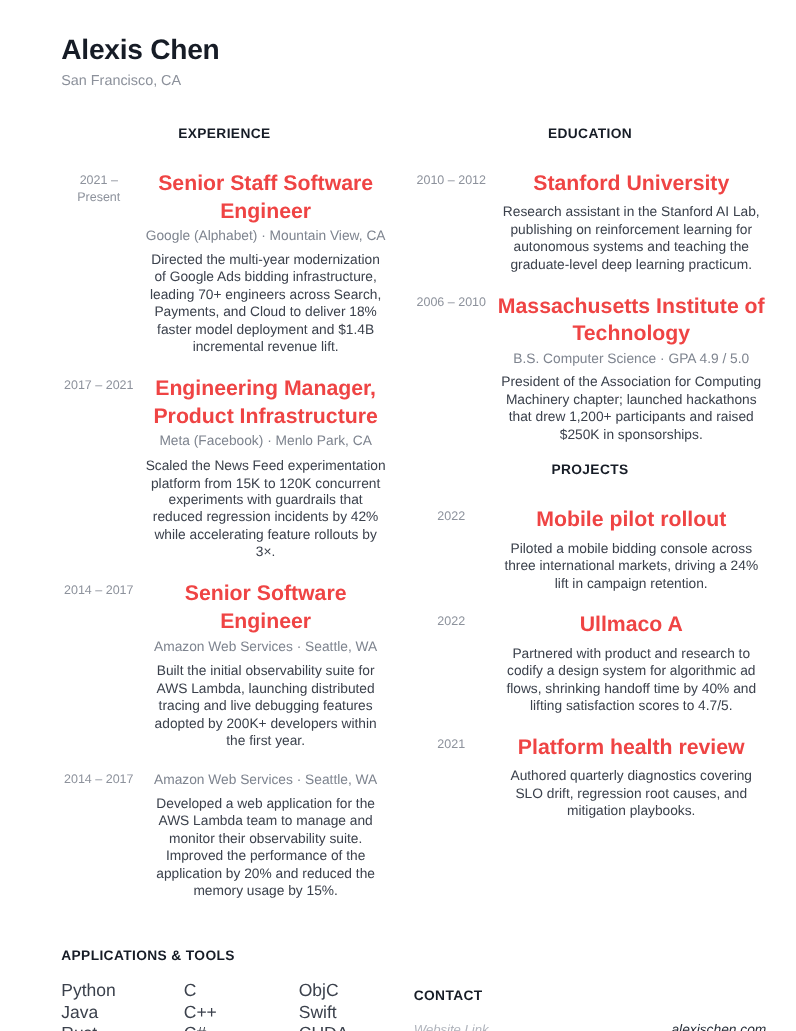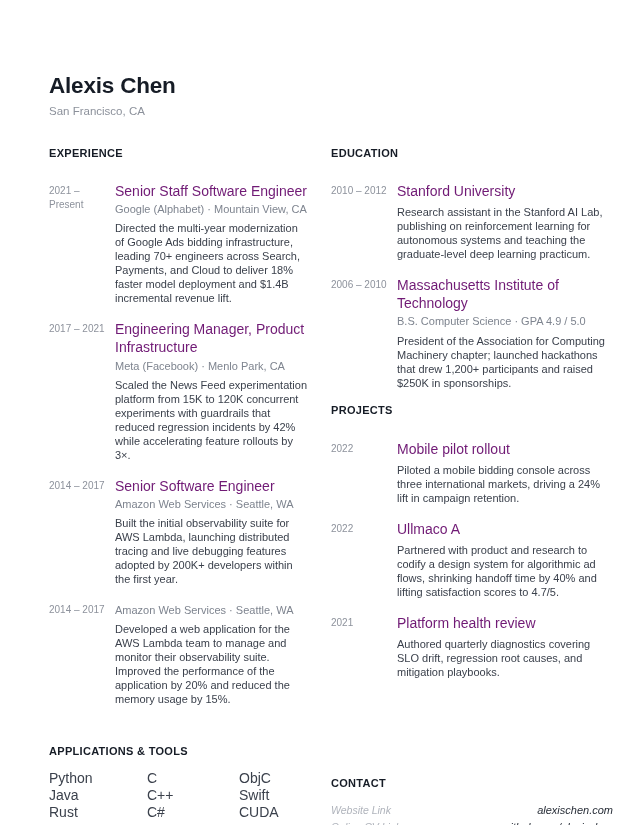--- a/index.html
+++ b/index.html
@@ -7,39 +7,39 @@
   body {
     width: 637px;
     height: 825px;
     font-family: "Liberation Sans", sans-serif;
     color: #161c26;
     overflow: hidden;
   }
   .page {
     width: 624px;
     height: 825px;
-    padding: 72px 25px 0 49px;
+    padding: 26px 25px 0 49px;
     background: #ffffff;
   }
   
   .name {
     font-size: 22.5px;
     font-weight: 700;
     letter-spacing: -0.2px;
     color: #161c26;
     line-height: 1.2;
   }
   .location {
     margin-top: 6px;
     font-size: 11.5px;
     color: #8c919b;
     line-height: 1.2;
   }
   
-  .columns { display: flex; margin-top: 28px; }
+  .columns { display: flex; margin-top: 28px; text-align: center; }
   .col-left { width: 261px; margin-right: 21px; flex: none; }
   .col-right { width: 282px; flex: none; }
   .section-heading {
     font-size: 11px;
     font-weight: 700;
     letter-spacing: 0.3px;
     color: #161c26;
     margin-bottom: 22px;
     line-height: 1.2;
   }
@@ -50,23 +50,23 @@
     width: 66px;
     flex: none;
     font-size: 10px;
     color: #8d929c;
     line-height: 1.4;
     padding-top: 2px;
     padding-right: 6px;
   }
   .entry-content { flex: 1; min-width: 0; }
   .entry-title {
-    font-size: 14px;
-    font-weight: 400;
-    color: #701a75;
+    font-size: 17px;
+    font-weight: 700;
+    color: #ef4444;
     line-height: 1.3;
   }
   .entry-subtitle {
     margin-top: 3px;
     font-size: 11px;
     color: #7e848f;
     line-height: 1.2;
   }
   .entry-desc {
     margin-top: 6px;

